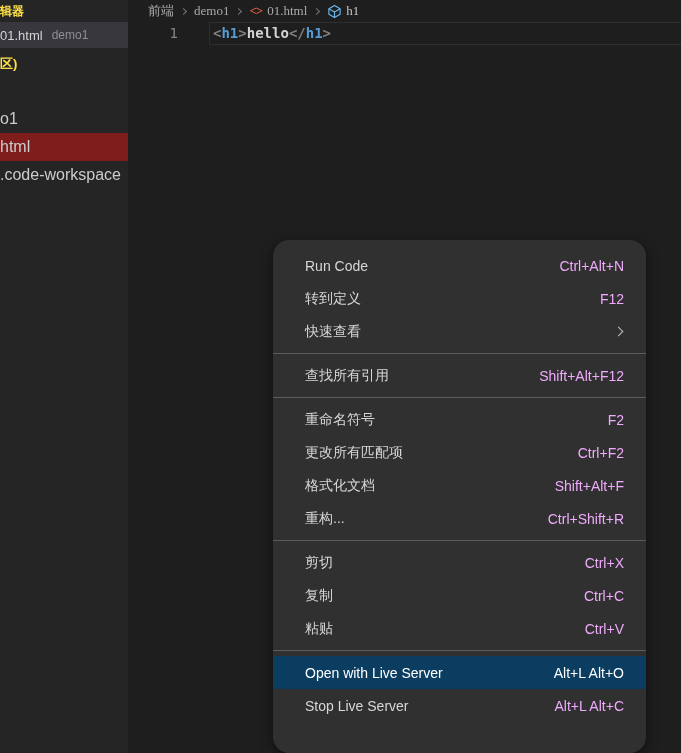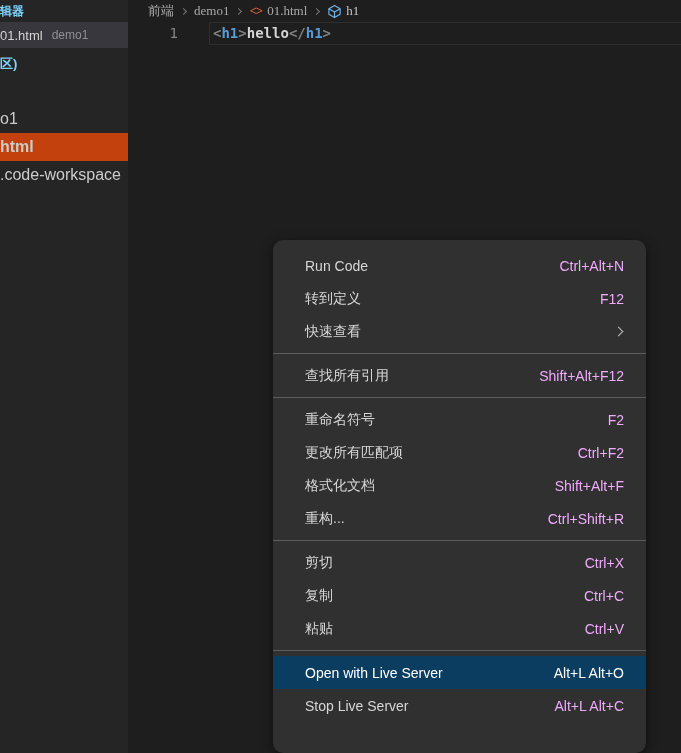--- a/index.html
+++ b/index.html
@@ -11,37 +11,37 @@
     color:#cccccc;
   }
 
   
   .sidebar {
     position:absolute; left:0; top:0; width:128px; height:100%;
     background:#252526; z-index:1;
   }
   .section-header {
     position:absolute; left:0; right:0; height:25px; line-height:20px;
-    font-size:12px; font-weight:bold; color:#7dd3fc; white-space:nowrap;
+    font-size:12px; font-weight:bold; color:#fde047; white-space:nowrap;
   }
   .hdr-open-editors { top:1px; }
   .hdr-workspace { top:54px; font-size:13px; }
   .open-editor-row {
     position:absolute; left:0; right:0; top:22px; height:26px;
     background:#37373d; display:flex; align-items:center; white-space:nowrap;
     cursor:pointer;
   }
   .open-editor-row .file-name { font-size:13px; color:#d4d4d4; }
   .open-editor-row .file-desc { font-size:12px; color:#8f8f95; margin-left:9px; }
   .file-list { position:absolute; top:105px; left:0; right:0; }
   .file-row {
     height:28px; line-height:28px; font-size:16px; color:#cccccc;
     white-space:nowrap; cursor:pointer;
   }
-  .file-row.highlight { background:#c2410c;font-weight:bold; }
+  .file-row.highlight { background:#7f1d1d; }
 
   
   .editor { position:absolute; left:128px; top:0; right:0; bottom:0; background:#1e1e1e; }
   .breadcrumbs {
     position:absolute; top:0; left:0; right:0; height:22px;
     display:flex; align-items:center; padding-left:20px;
     font-size:13px; color:#a9a9a9; white-space:nowrap;
   }
   .crumb { display:inline-flex; align-items:flex-end; cursor:pointer;font-family:Liberation Serif, serif; }
   .crumb-label { color:#a9a9a9; }
@@ -72,21 +72,21 @@
     cursor:text;
     font-weight:bold;
   }
   .token-punct { color:#808080; }
   .token-tag   { color:#569cd6; }
   .token-text  { color:#d4d4d4; }
 
   
   .context-menu {
     position:absolute; left:273px; top:240px; width:373px; height:513px;
-    background:#303031; border-radius:10px;
+    background:#303031; border-radius:16px;
     box-shadow:0 3px 12px rgba(0,0,0,0.55);
     padding-top:9px; z-index:5; overflow:hidden;
     font-size:14px; color:#d7d7d7;
   }
   .menu-item {
     height:33px; display:flex; align-items:center;
     padding:0 22px 0 32px; cursor:pointer; white-space:nowrap;
   }
   .menu-item .mi-label { flex:1 1 auto; }
   .menu-item .mi-shortcut { flex:none; color:#f0abfc; }

